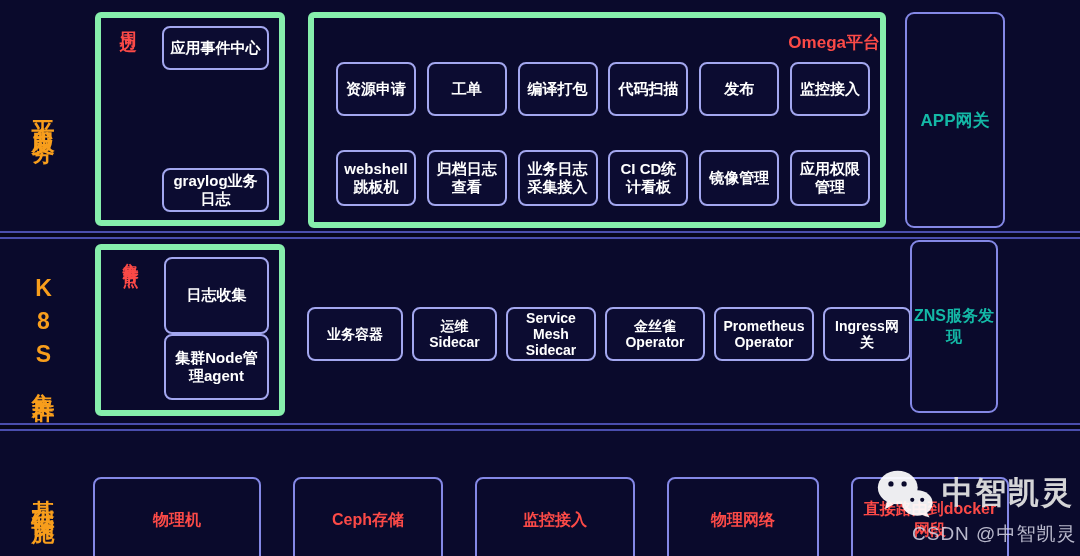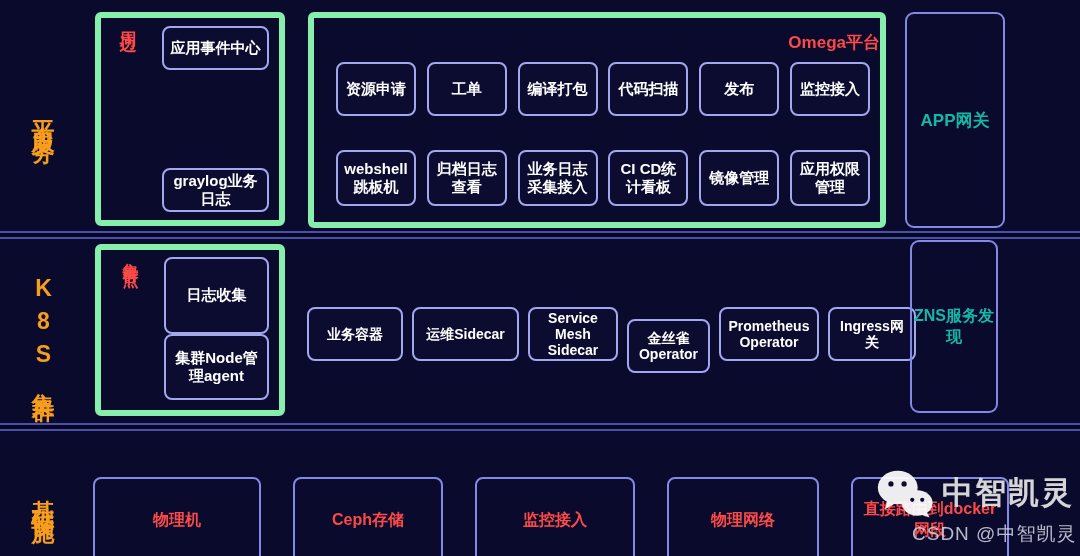--- a/index.html
+++ b/index.html
@@ -83,23 +83,23 @@
     display:flex;flex-direction:column;justify-content:space-between;
   }
   .cluster-items .item-box:nth-child(1){height:79px;}
   .cluster-items .item-box:nth-child(2){height:68px;}
 
   .k8s-row{
     position:absolute;left:317px;top:68px;display:flex;gap:9px;
   }
   .k8s-row .item-box{height:54px;font-size:14px;line-height:1.15;}
   .k8s-row .item-box:nth-child(1){width:96px;}
-  .k8s-row .item-box:nth-child(2){width:107px;}
+  .k8s-row .item-box:nth-child(2){width:85px;}
   .k8s-row .item-box:nth-child(3){width:90px;}
-  .k8s-row .item-box:nth-child(4){width:83px;margin-top:12px;}
+  .k8s-row .item-box:nth-child(4){width:100px;}
   .k8s-row .item-box:nth-child(5){width:100px;}
   .k8s-row .item-box:nth-child(6){width:88px;}
 
   .zns-gateway{left:920px;top:1px;width:88px;height:173px;font-size:16px;}
 
   
   .infra-row{
     position:absolute;left:103px;top:22px;display:flex;gap:32px;margin-top:24px;
   }
   .infra-box{

